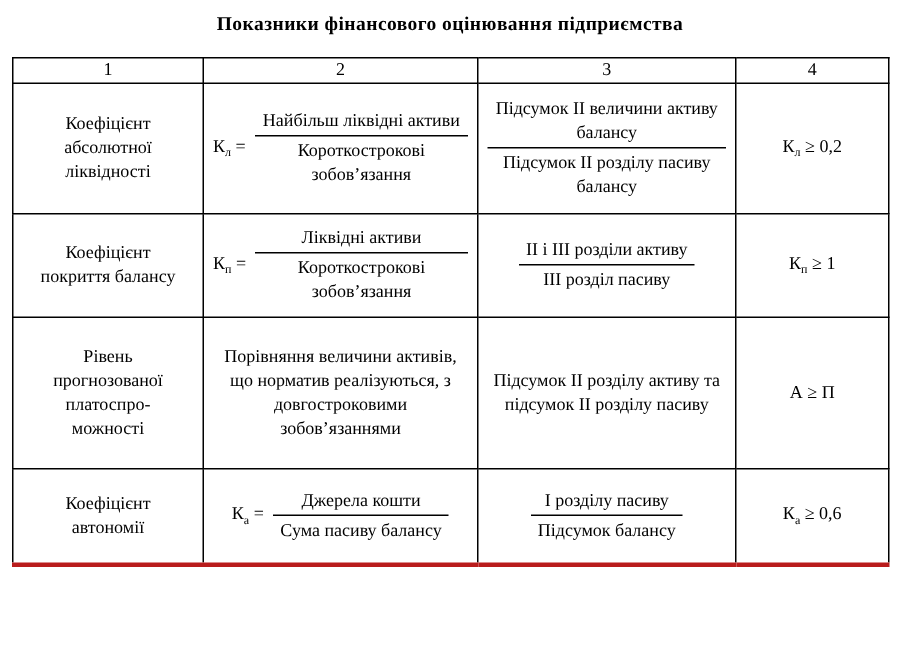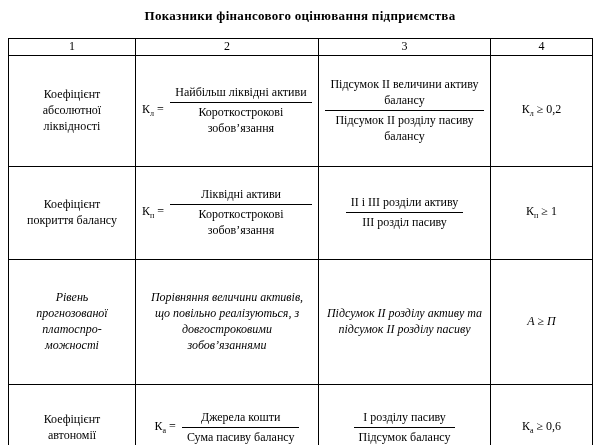--- a/index.html
+++ b/index.html
@@ -47,26 +47,26 @@
   tr.header-row td {
     height: 50px;
     border-bottom: 3px solid #000000;
   }
   tr.numbers-row td {
     height: 15px;
     padding: 0 6px;
   }
   tr.row-1 td { height: 82px; }
   tr.row-2 td { height: 64px; }
-  tr.row-3 td { height: 96px; font-style: italic; }
+  tr.row-3 td { height: 96px; }
   tr.row-4 td {
     height: 58px;
     border-bottom: 3px solid #b91c1c;
   }
-  td.indicator-cell { padding: 14px 12px; }
+  td.indicator-cell { padding: 2px 12px; }
   td.text-formula-cell { padding: 2px 13px; }
   .formula {
     display: flex;
     align-items: center;
     justify-content: center;
     gap: 6px;
   }
   .coef-label {
     white-space: nowrap;
     flex: 0 0 auto;
@@ -155,21 +155,21 @@
           <span class="den">III розділ пасиву</span>
         </span>
       </td>
       <td>
         <span class="norm"><span>К</span><sub>п</sub><span class="rel">≥</span><span>1</span></span>
       </td>
     </tr>
 
     <tr class="row-3">
       <td class="indicator-cell">Рівень прогнозованої платоспро­-можності</td>
-      <td class="text-formula-cell">Порівняння величини активів, що повільно реалізуються, з довгостроковими зобов’язаннями</td>
+      <td class="text-formula-cell">Порівняння величини активів, що норматив реалізуються, з довгостроковими зобов’язаннями</td>
       <td>Підсумок II розділу активу та підсумок II розділу пасиву</td>
       <td>
         <span class="norm">А ≥ П</span>
       </td>
     </tr>
 
     <tr class="row-4">
       <td class="indicator-cell">Коефіцієнт автономії</td>
       <td>
         <div class="formula">

